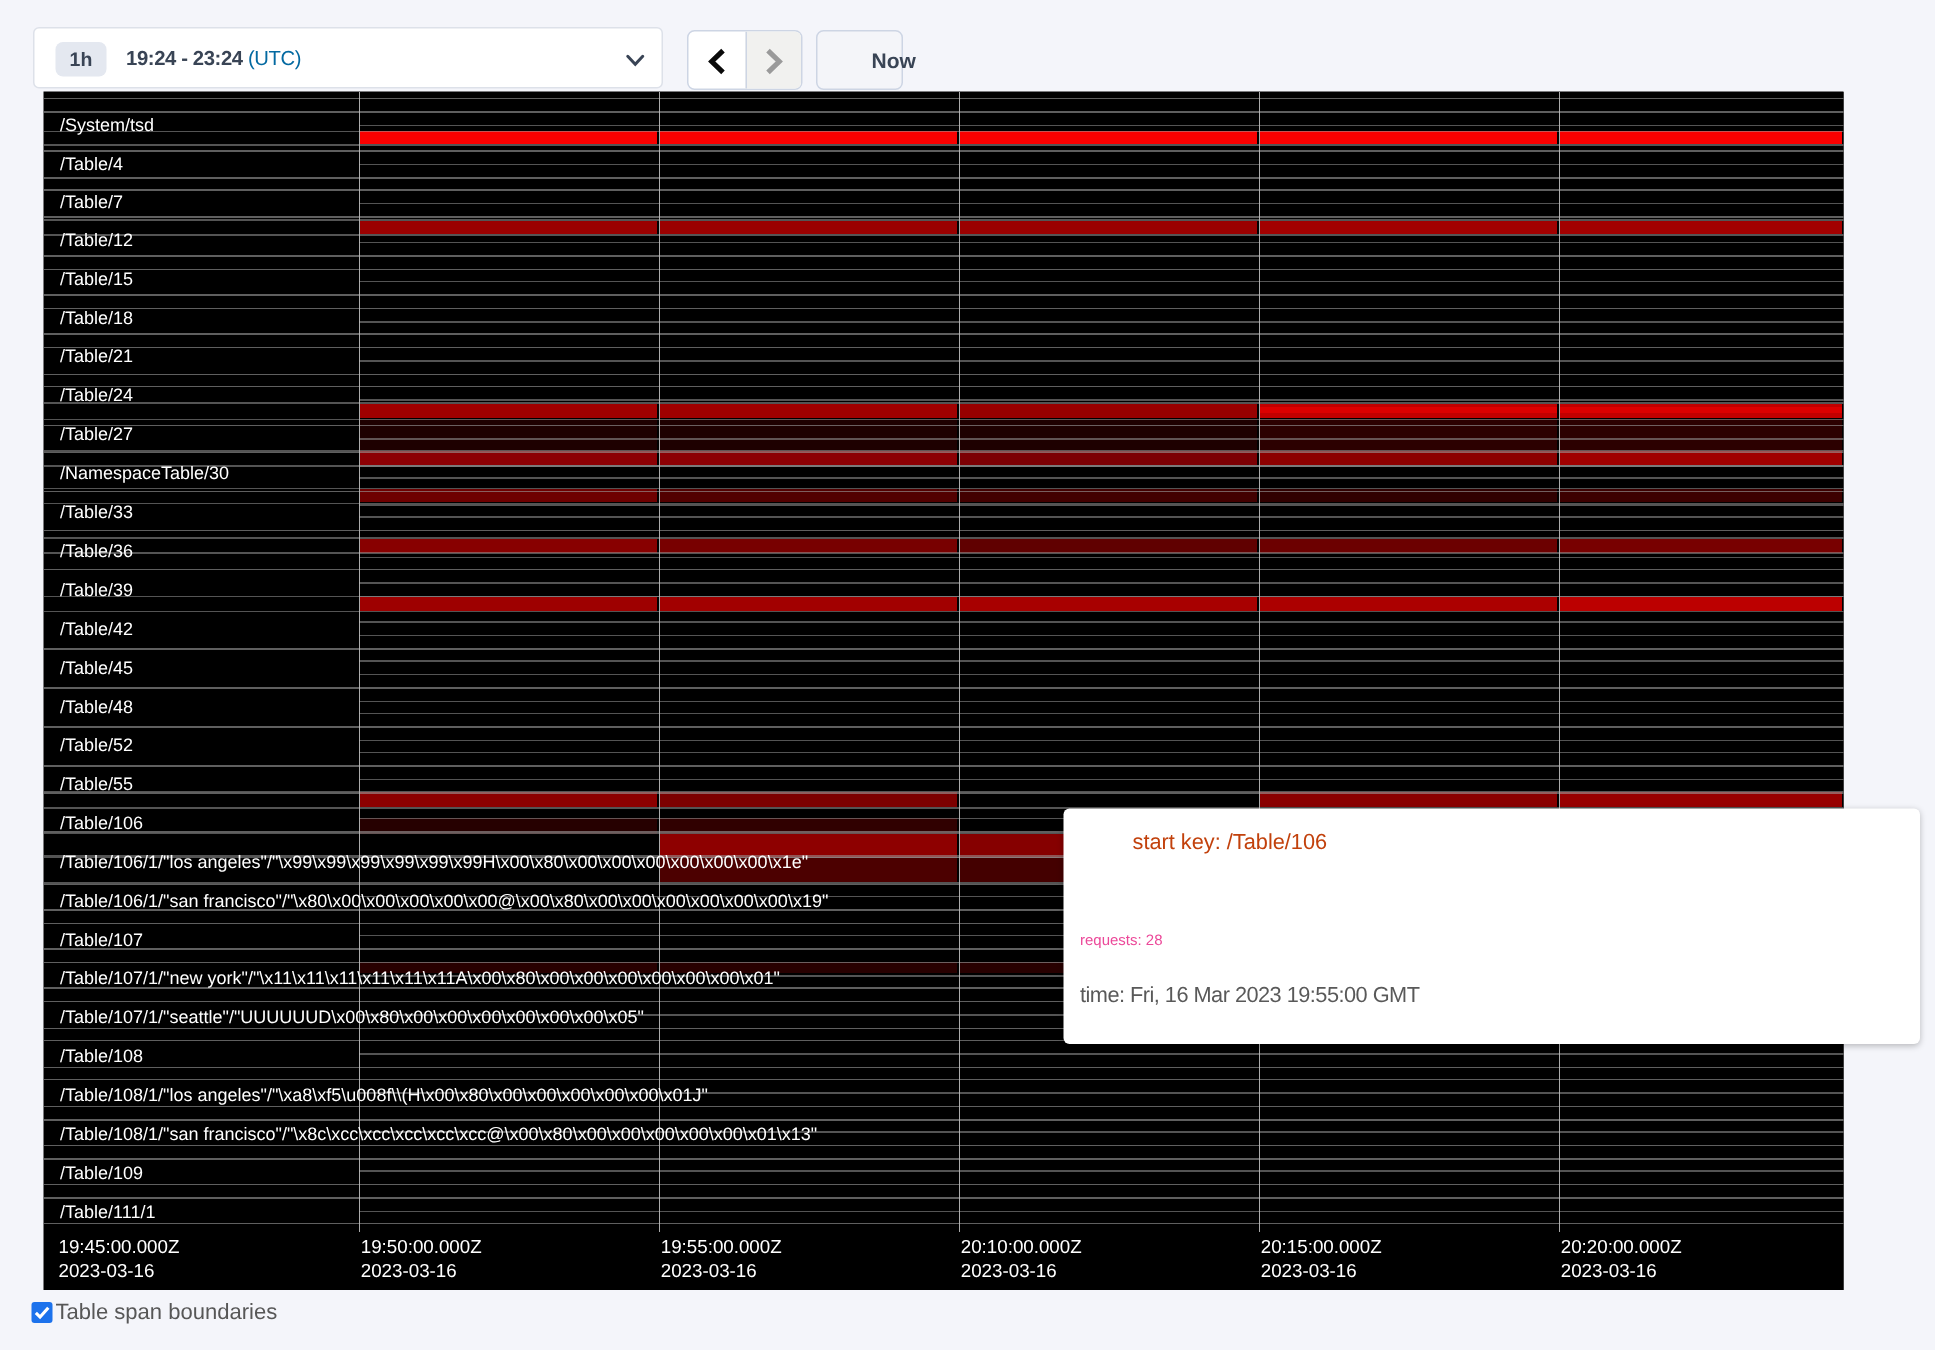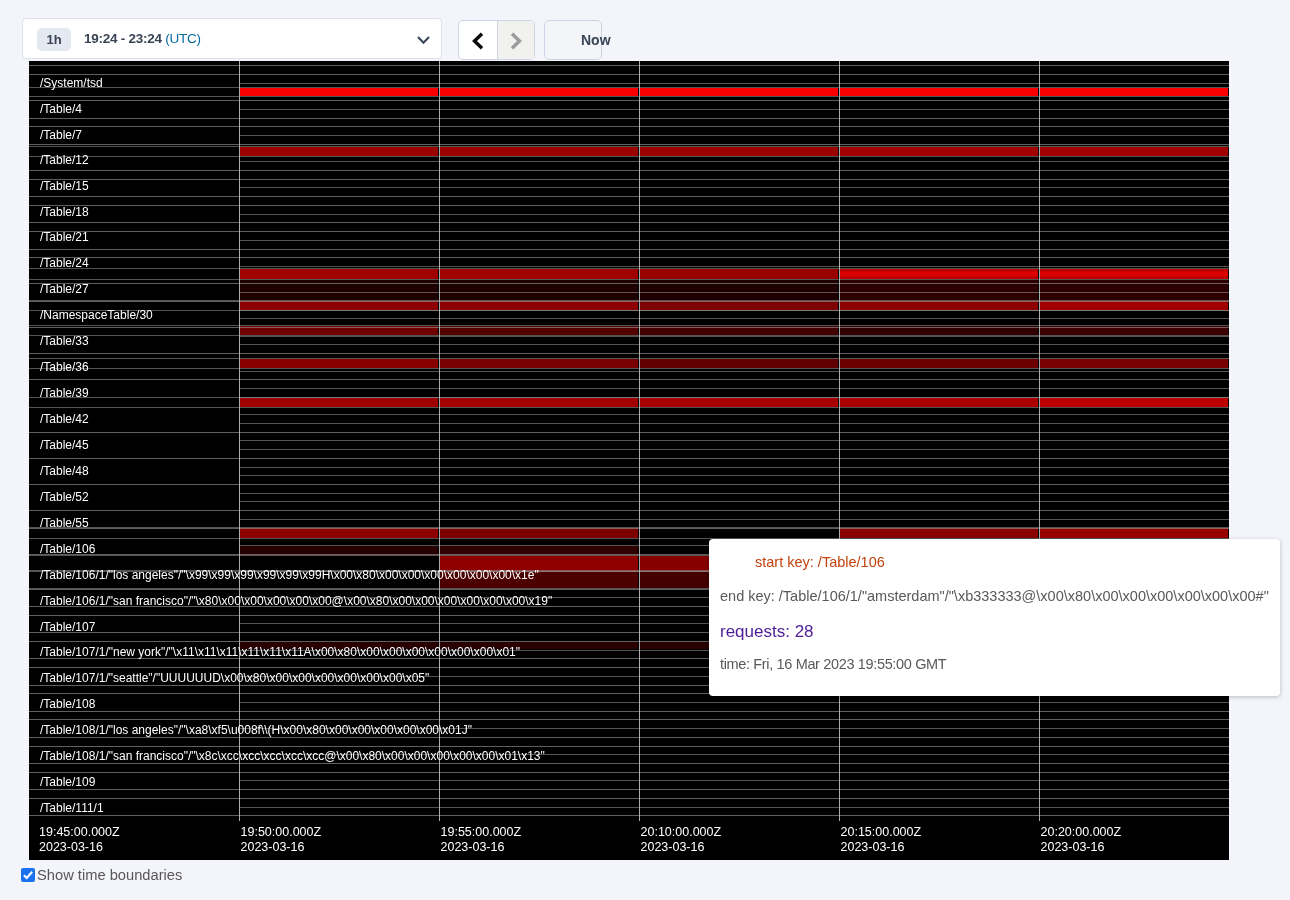--- a/index.html
+++ b/index.html
@@ -224,21 +224,20 @@
 <text x="811.5" y="790" font-size="12.5px" fill="#fff" font-family="Liberation Sans, sans-serif">2023-03-16</text>
 <text x="1011.5" y="774.5" font-size="12.5px" fill="#fff" font-family="Liberation Sans, sans-serif">20:20:00.000Z</text>
 <text x="1011.5" y="790" font-size="12.5px" fill="#fff" font-family="Liberation Sans, sans-serif">2023-03-16</text>
 <rect x="811" y="210.5" width="198" height="4" fill="#dc0000"></rect>
 <rect x="1011" y="210.5" width="188" height="4" fill="#dc0000"></rect>
 </svg>
 </div>
 
 <div class="abs" style="left:709px;top:539px;width:571px;height:157px;background:#fff;border-radius:4px;box-shadow:0 1px 4px rgba(0,0,0,0.25);">
   <div class="abs" style="left:11px;top:15px;font-size:14.5px;color:#c2410c;margin-left:35px;">start key: /Table/106</div>
-  <div class="abs" style="left:11px;top:49px;font-size:14.5px;color:#595959;">end key: /Table/106/1/"amsterdam"/"\xb333333@\x00\x80\x00\x00\x00\x00\x00\x00#"</div>
-  <div class="abs" style="left:11px;top:83px;font-size:17px;color:#4c1d95;">requests: 28</div>
+  <div class="abs" style="left:11px;top:83px;font-size:10px;color:#ec4899;">requests: 28</div>
   <div class="abs" style="left:11px;top:117px;font-size:14.5px;letter-spacing:-0.35px;color:#595959;">time: Fri, 16 Mar 2023 19:55:00 GMT</div>
 </div>
 
 <div class="abs" style="left:21px;top:868px;width:14px;height:14px;background:#1c72ec;border-radius:2px;"></div>
 <svg class="abs" style="left:21px;top:868px;" width="14" height="14" viewBox="0 0 14 14">
     <polyline points="2.9,7.2 5.7,10 11.2,3.8" fill="none" stroke="#fff" stroke-width="2.1"></polyline>
   </svg>
-<div class="abs" style="left:37px;top:867px;font-size:14.7px;color:#575757;">Show time boundaries</div>
+<div class="abs" style="left:37px;top:867px;font-size:14.7px;color:#575757;">Table span boundaries</div>
 </body></html>

